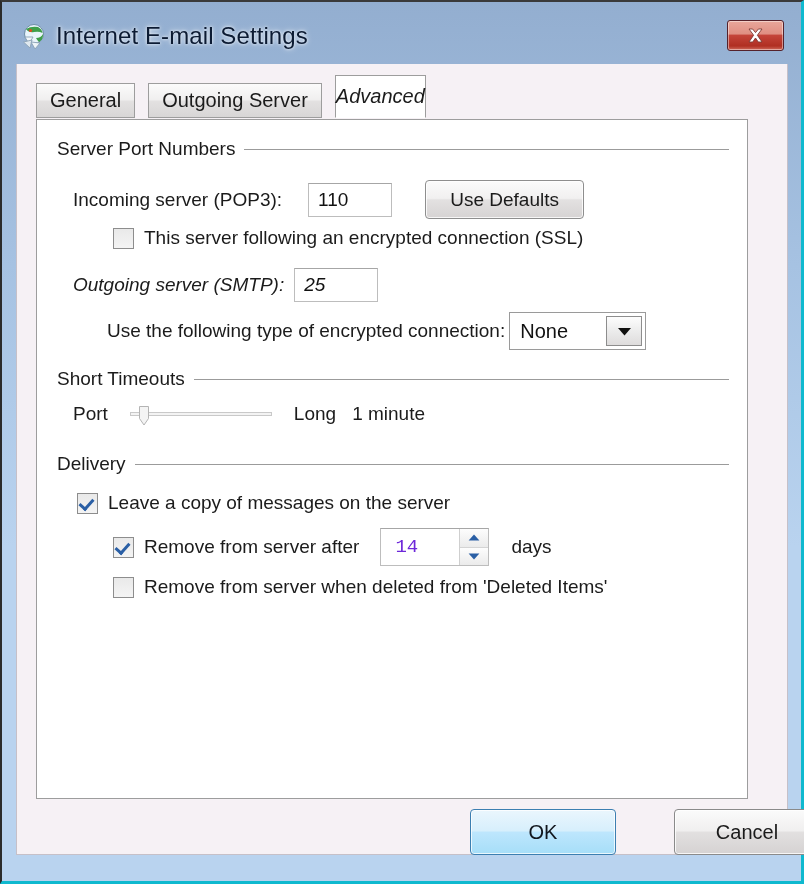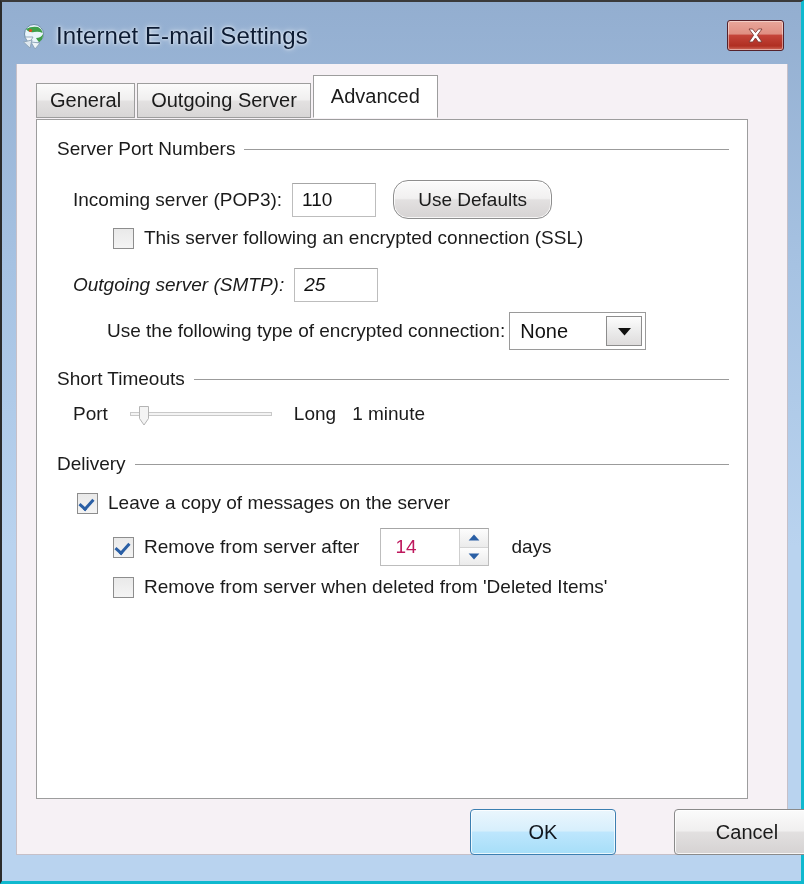--- a/index.html
+++ b/index.html
@@ -97,32 +97,33 @@
     box-sizing: border-box;
     height: 35px;
     padding: 0 13px;
     display: flex;
     align-items: center;
     font-size: 20px;
     color: #1b1b1b;
     border: 1px solid #9d9d9d;
     background: linear-gradient(to bottom, #fbfbfb 0%, #f0efef 48%, #e3e1e1 52%, #d8d6d6 100%);
     cursor: pointer;
-    margin-right: 2px;
+    margin-right: 13px;
     white-space: nowrap;
   }
   .tab.active {
     height: 43px;
     background: #ffffff;
     border-bottom: 1px solid #ffffff;
     color: #1b1b1b;
     position: relative;
     z-index: 4;
     margin-right: 0;
-    padding: 0 17px;
+    padding: 0 0;
+    font-style: italic;
   }
 
   
   #tabpanel {
     position: absolute;
     left: 19px; top: 55px;
     width: 712px;
     height: 680px;
     box-sizing: border-box;
     background: #ffffff;
@@ -264,22 +265,23 @@
     height: 38px;
     display: flex;
     align-items: stretch;
   }
   .spinner-value {
     flex: 1;
     display: flex;
     align-items: center;
     padding-left: 14px;
     font-size: 19px;
-    color: #be185d;
+    color: #6d28d9;
     cursor: text;
+    font-family: Liberation Mono, monospace;
   }
   .spin-btns {
     width: 28px;
     display: flex;
     flex-direction: column;
     border-left: 1px solid #cfcfcf;
   }
   .spin-btn {
     flex: 1;
     display: flex;
@@ -359,24 +361,24 @@
       <div class="tab active">Advanced</div>
     </div>
 
     <div id="tabpanel">
 
       <div class="group-head" style="left:20px; top:18px; width:672px;">
         <span class="group-title">Server Port Numbers</span>
         <span class="group-rule"></span>
       </div>
 
-      <div class="row" style="left:36px; top:60px;">
+      <div class="row" style="left:36px; top:60px;gap:16px;">
         <span class="lbl">Incoming server (POP3):</span>
         <span class="textbox" style="width:84px; margin-left:10px;">110</span>
-        <span class="btn" style="width:159px; height:39px; margin-left:17px;border-radius:15px;">Use Defaults</span>
+        <span class="btn" style="width:159px; height:39px; margin-left:17px;">Use Defaults</span>
       </div>
 
       <div class="row" style="left:76px; top:107px;">
         <span class="chk"></span>
         <span class="lbl">This server following an encrypted connection (SSL)</span>
       </div>
 
       <div class="row" style="left:36px; top:148px;font-style:italic;">
         <span class="lbl">Outgoing server (SMTP):</span>
         <span class="textbox" style="width:84px; margin-left:10px;">25</span>

